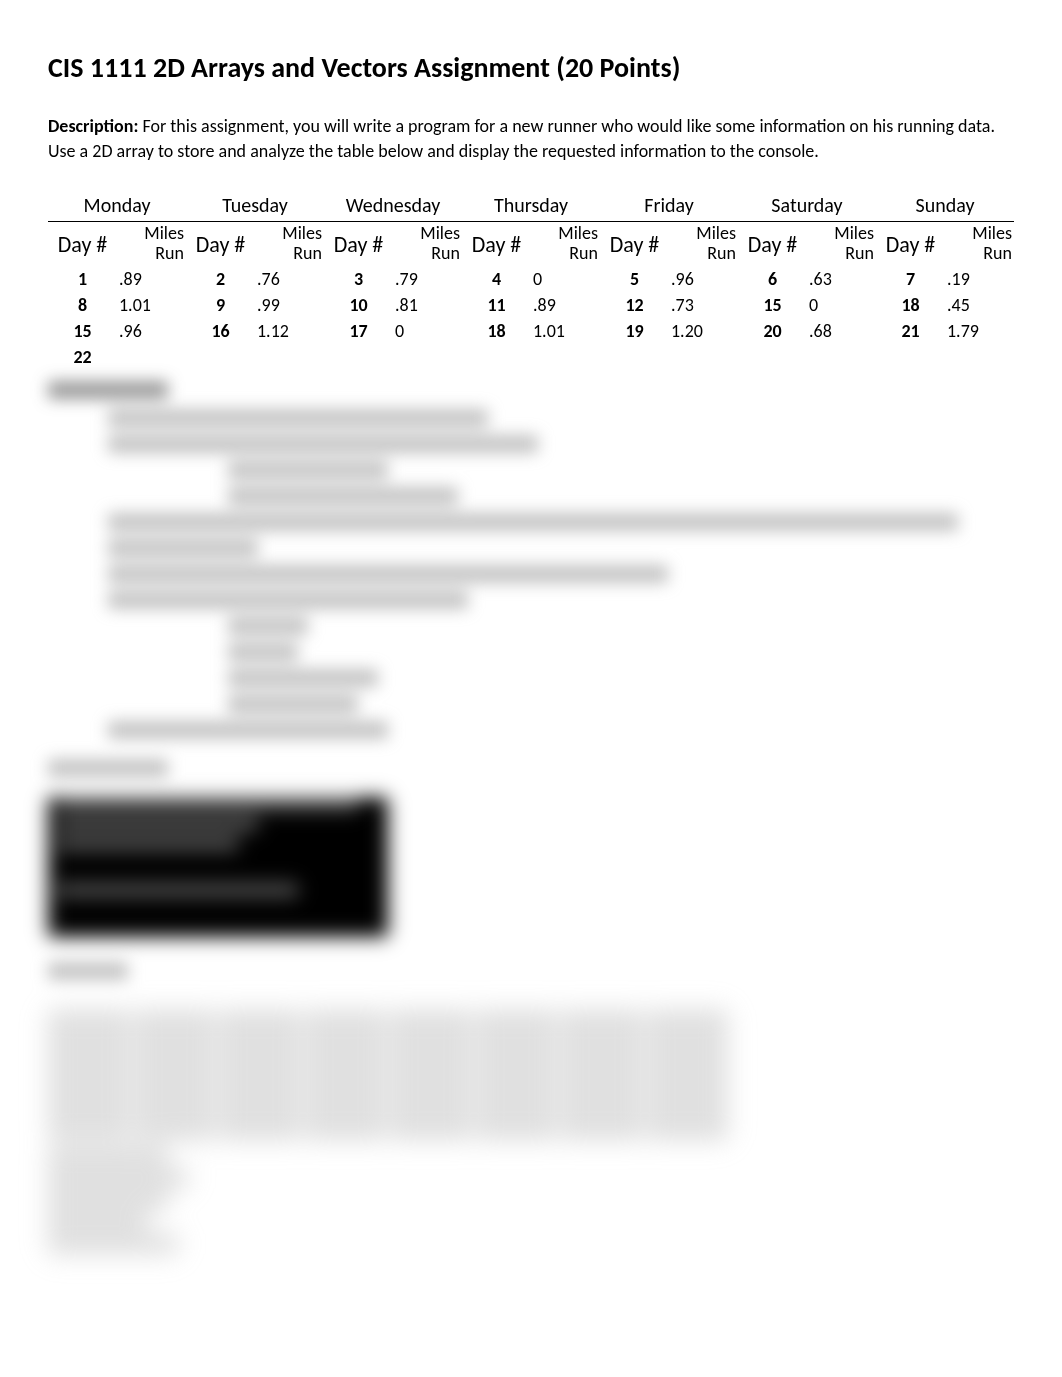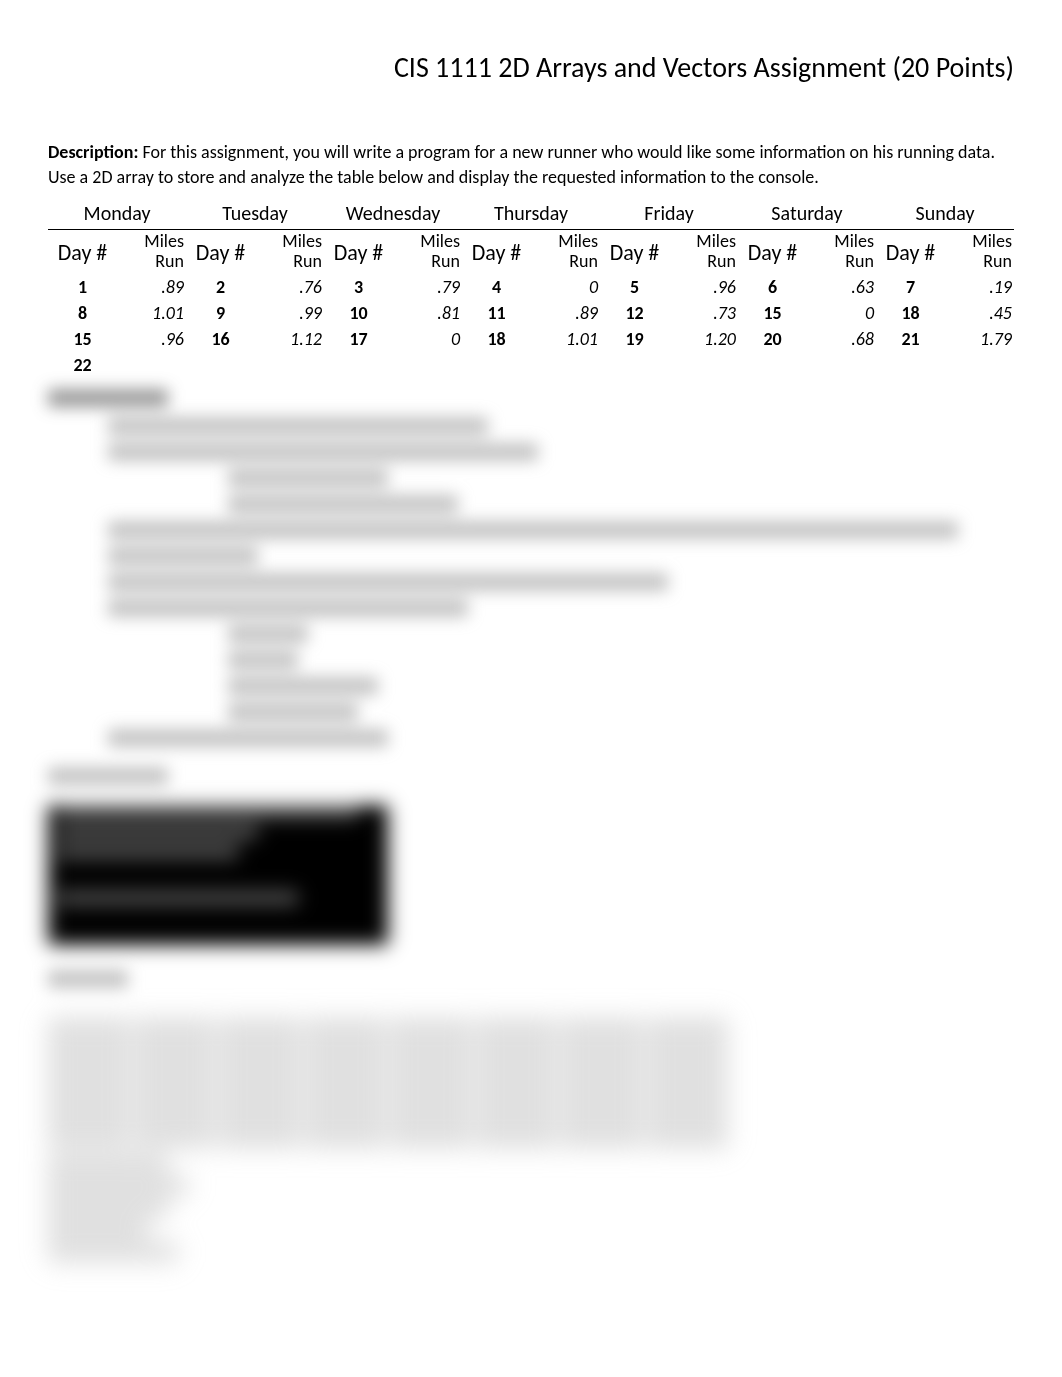--- a/index.html
+++ b/index.html
@@ -8,29 +8,29 @@
       box-sizing: border-box;
     }
     body {
       font-family: Calibri, 'Segoe UI', Arial, sans-serif;
       background: #fff;
       width: 1062px;
       padding: 50px 48px;
       color: #000;
     }
     .title {
-      text-align: right;
+      text-align: left;
       font-size: 28px;
-      font-weight: 400;
-      margin-bottom: 55px;
+      font-weight: 700;
+      margin-bottom: 29px;
     }
     .description {
       font-size: 18px;
       line-height: 1.4;
-      margin-bottom: 7px;
+      margin-bottom: 25px;
     }
     .description strong {
       font-weight: 700;
     }
     .data-table {
       width: 100%;
       border-collapse: collapse;
       margin-bottom: 11px;
       font-size: 18px;
     }
@@ -53,22 +53,21 @@
       font-weight: 400;
       font-size: 18px;
       line-height: 1.1;
     }
     .data-table td.day-num {
       text-align: center;
       font-weight: 700;
       padding: 2px;
     }
     .data-table td.miles {
-      text-align: right;
-      font-style: italic;
+      text-align: left;
       padding: 2px;
     }
     .blurred-section {
       filter: blur(8px);
       margin-top: 10px;
       user-select: none;
       pointer-events: none;
     }
     .blurred-line {
       height: 18px;

